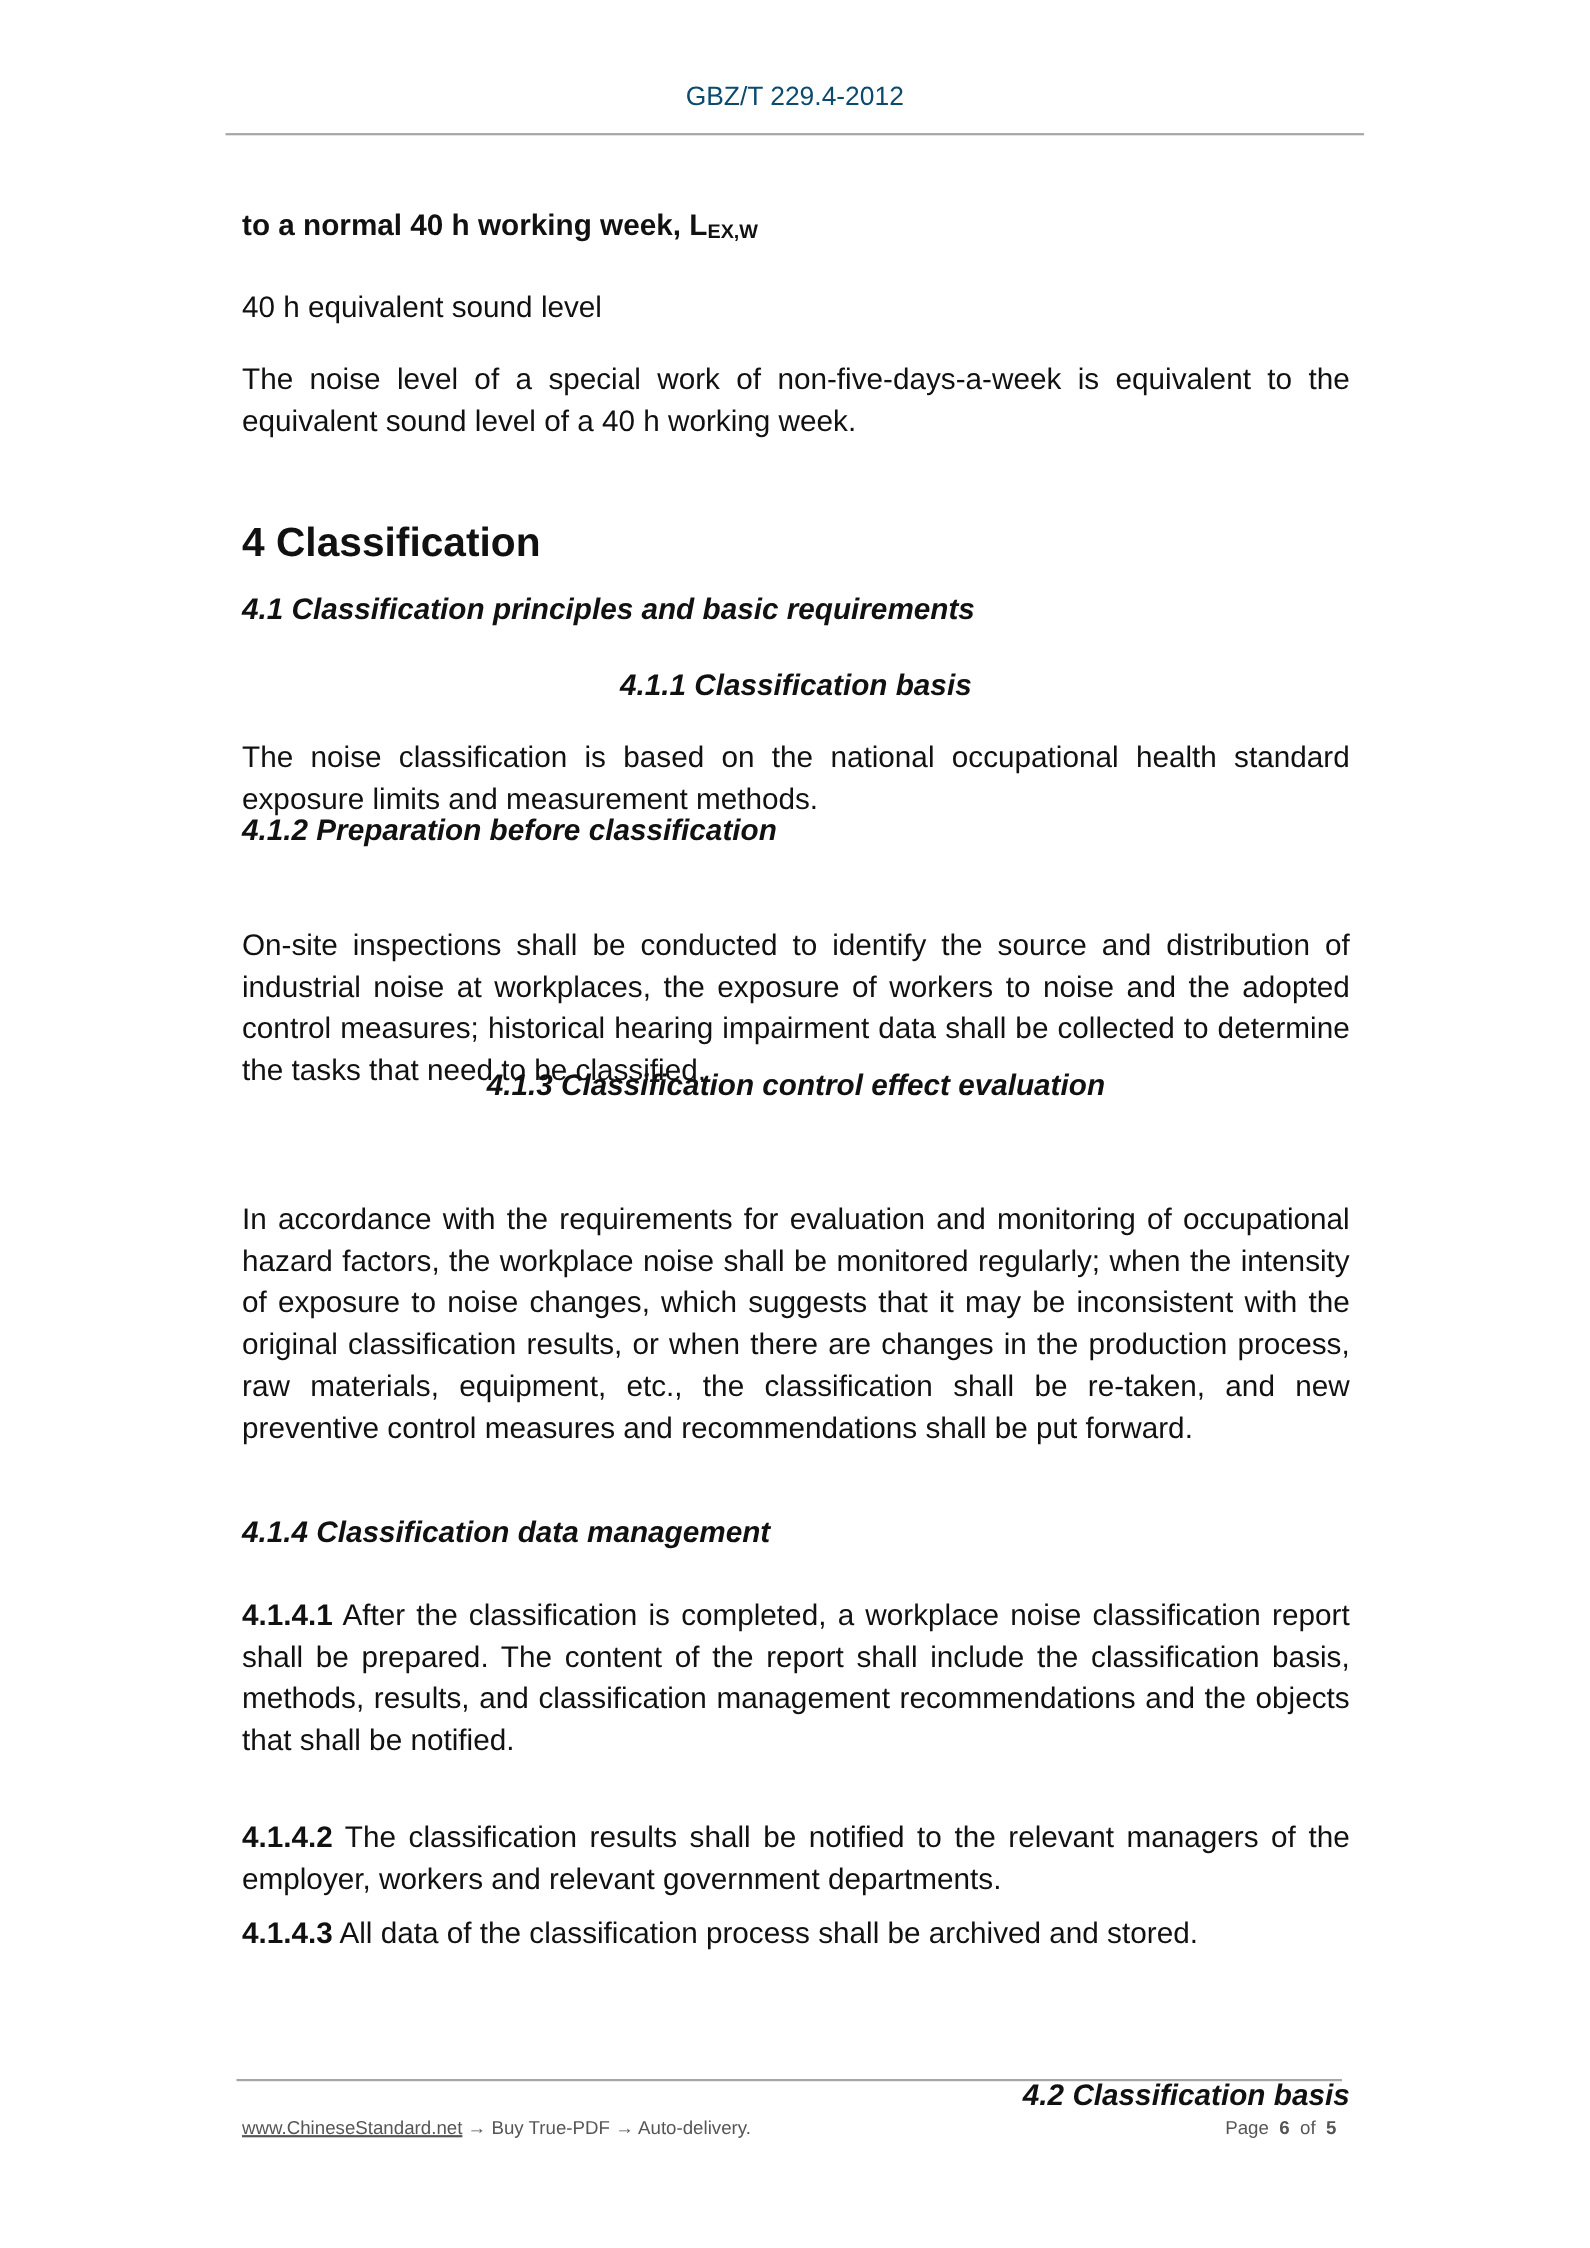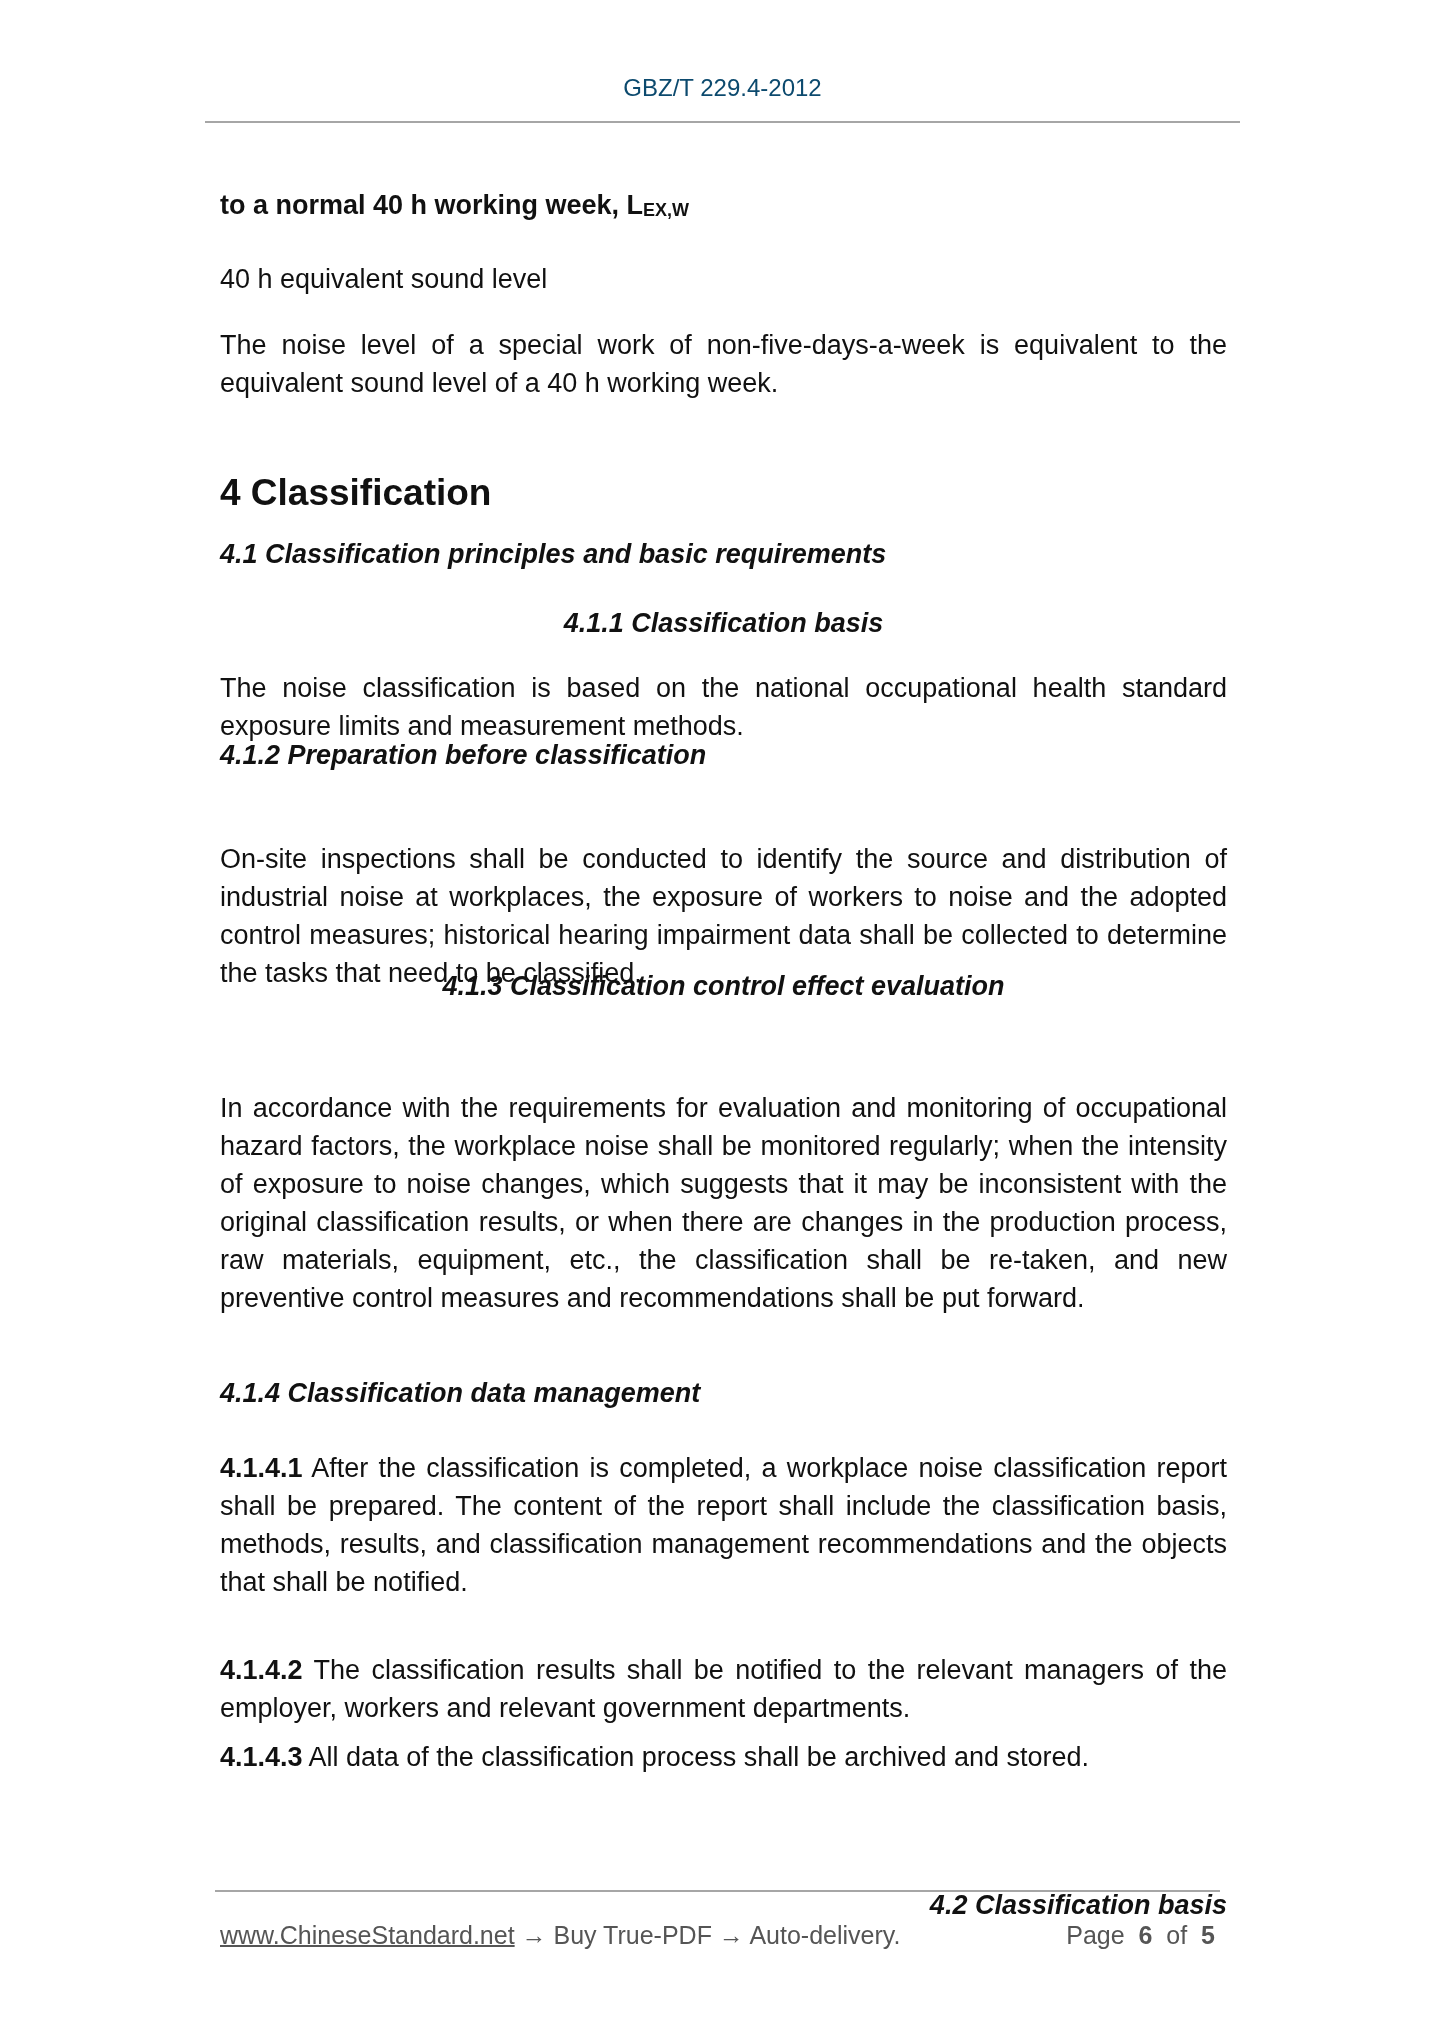--- a/index.html
+++ b/index.html
@@ -13,21 +13,21 @@
   .blk { position: absolute; left: 0; width: 1007px; margin: 0; }
   .h-term { font-weight: bold; font-size: 27px; line-height: 38px; }
   .h-term sub { font-size: 18px; vertical-align: -2px; }
   .body { font-size: 27px; line-height: 38px; text-align: justify; }
   .h1 { font-weight: bold; font-size: 37px; line-height: 44px; }
   .h2 { font-weight: bold; font-size: 27px; line-height: 38px; font-style: italic; }
   .num { font-weight: bold; }
   .footer-rule { position: absolute; top: 1890px; left: 215px; width: 1005px; height: 0;
                  border-top: 2px solid #a6a6a6; }
   .footer { position: absolute; top: 1918px; left: 220px; width: 1000px; height: 34px;
-            font-size: 25px; color: #555555; line-height: 34px; }
+            font-size: 17px; color: #555555; line-height: 34px; }
   .footer-left { position: absolute; left: 0; top: 0; white-space: nowrap; }
   .footer-left a { color: #555555; text-decoration: underline; text-decoration-thickness: 2px; }
   .footer-right { position: absolute; right: 5px; top: 0; white-space: nowrap; }
   .footer-right b { font-weight: bold; }
 </style>
 </head>
 <body>
 
 <div class="page-header">GBZ/T 229.4-2012</div>
 <div class="header-rule"></div>

